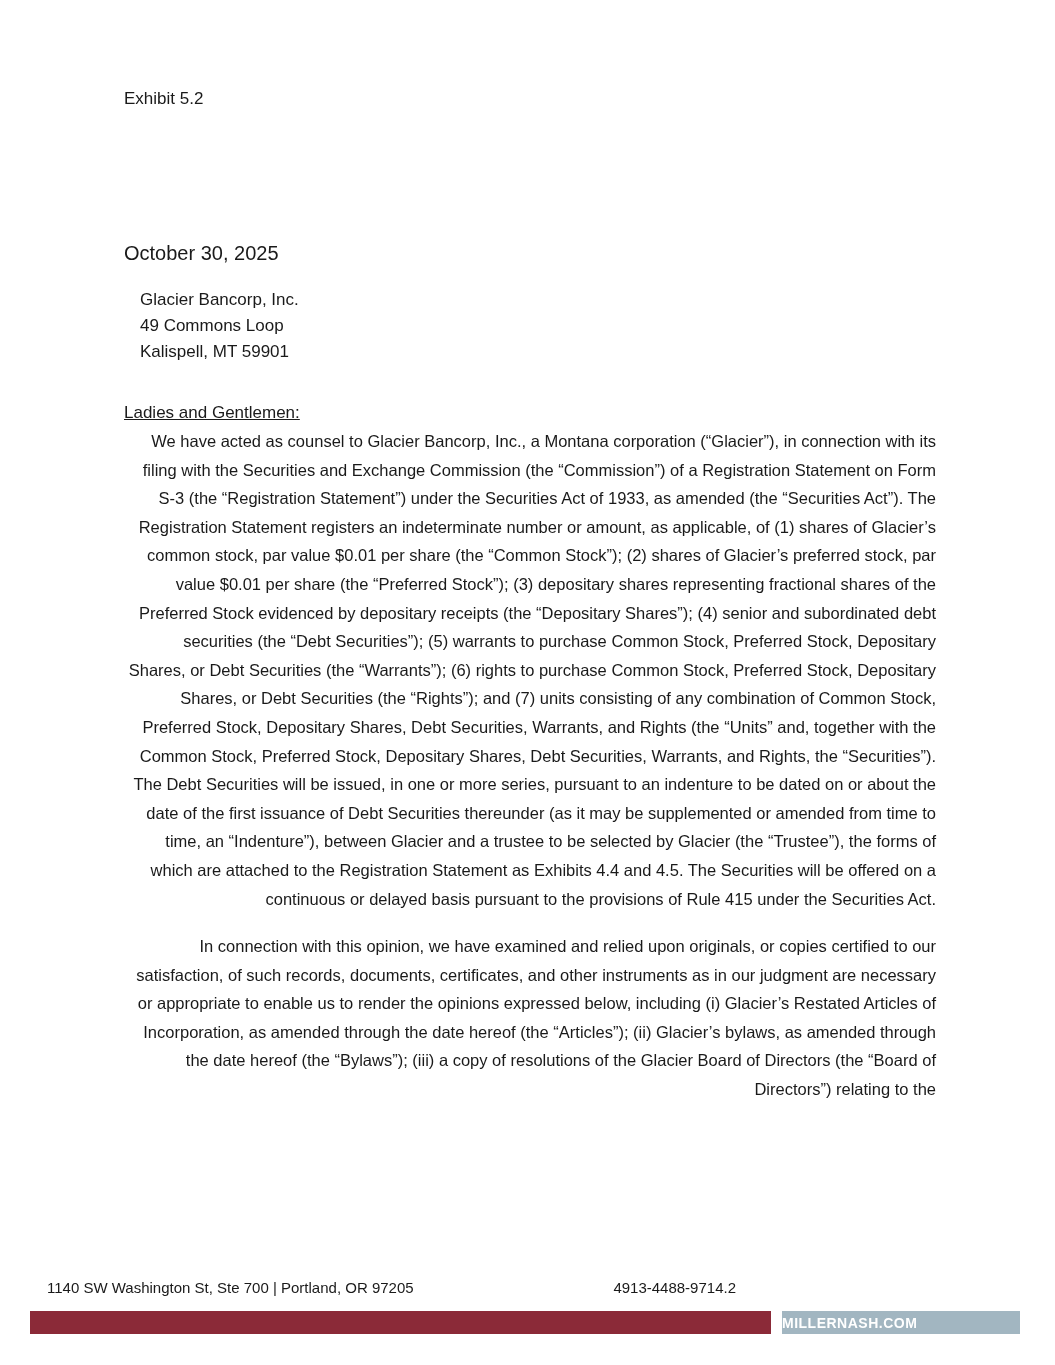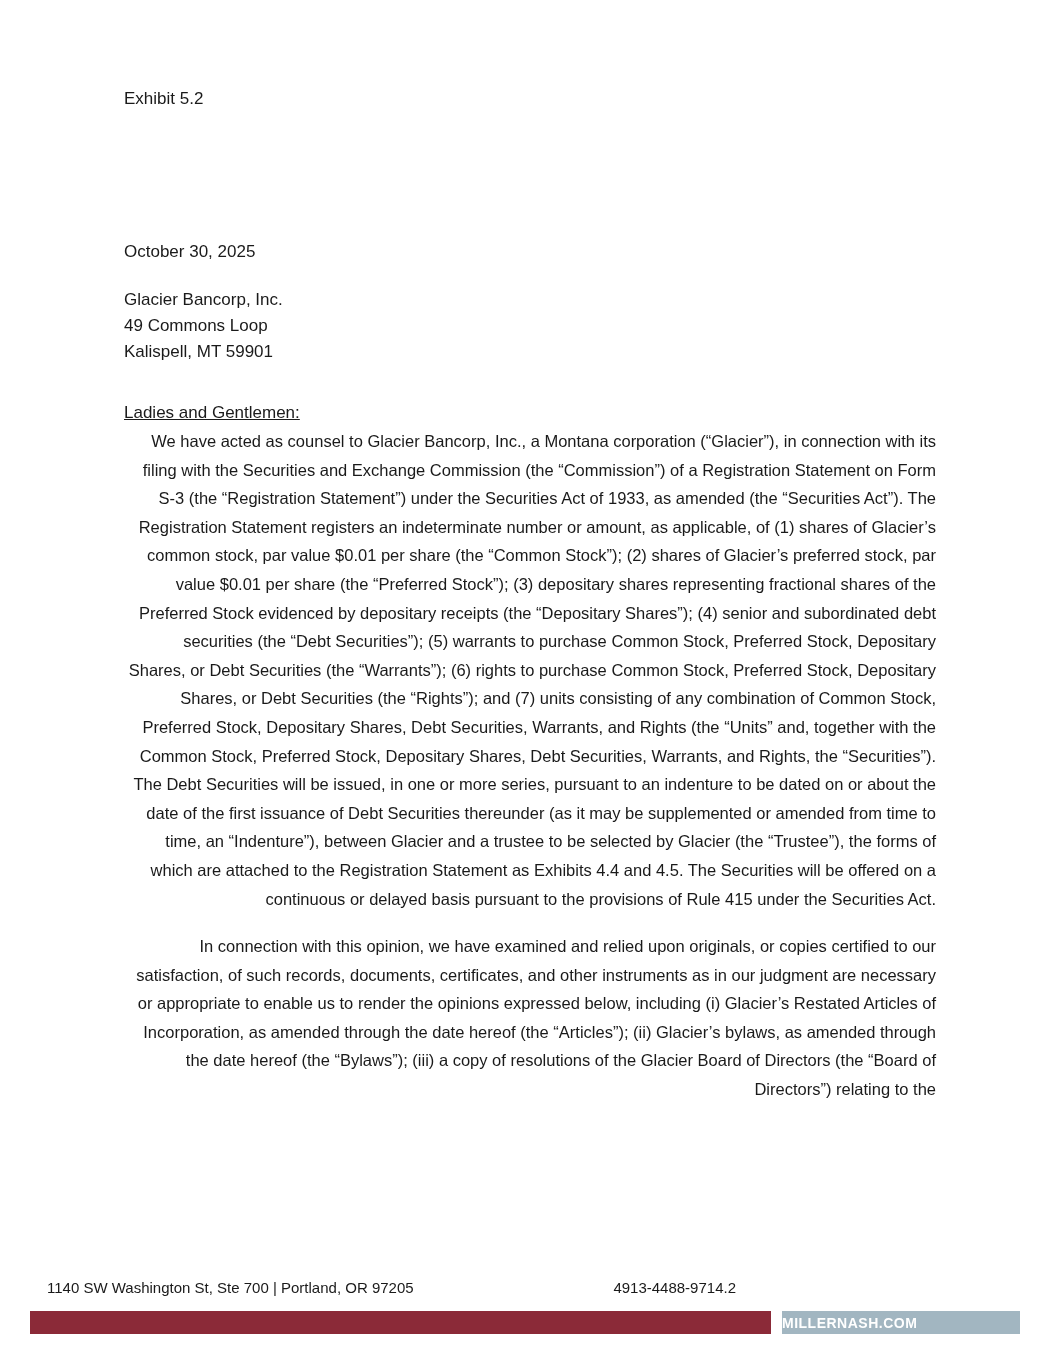--- a/index.html
+++ b/index.html
@@ -46,24 +46,24 @@
     color: var(--brand-blue);
   }
   .logo-llp {
     font-size: 12px; font-weight: bold; letter-spacing: 2px;
     color: var(--llp-gray);
     position: relative; top: -18px; margin-left: 5px;
   }
   
   .date {
     position: absolute; left: 124px; top: 242px;
-    font-size: 17px;
+    font-size: 20px;
   }
   .recipient {
-    position: absolute; left: 124px; top: 287px;
+    position: absolute; left: 140px; top: 287px;
     font-size: 17px; line-height: 26px;
   }
   .salutation {
     position: absolute; left: 124px; top: 403px;
     font-size: 17px;
     text-decoration: underline;
   }
   .body-text {
     position: absolute; left: 124px; top: 427px; width: 812px;
     font-size: 16.5px; line-height: 28.6px;

